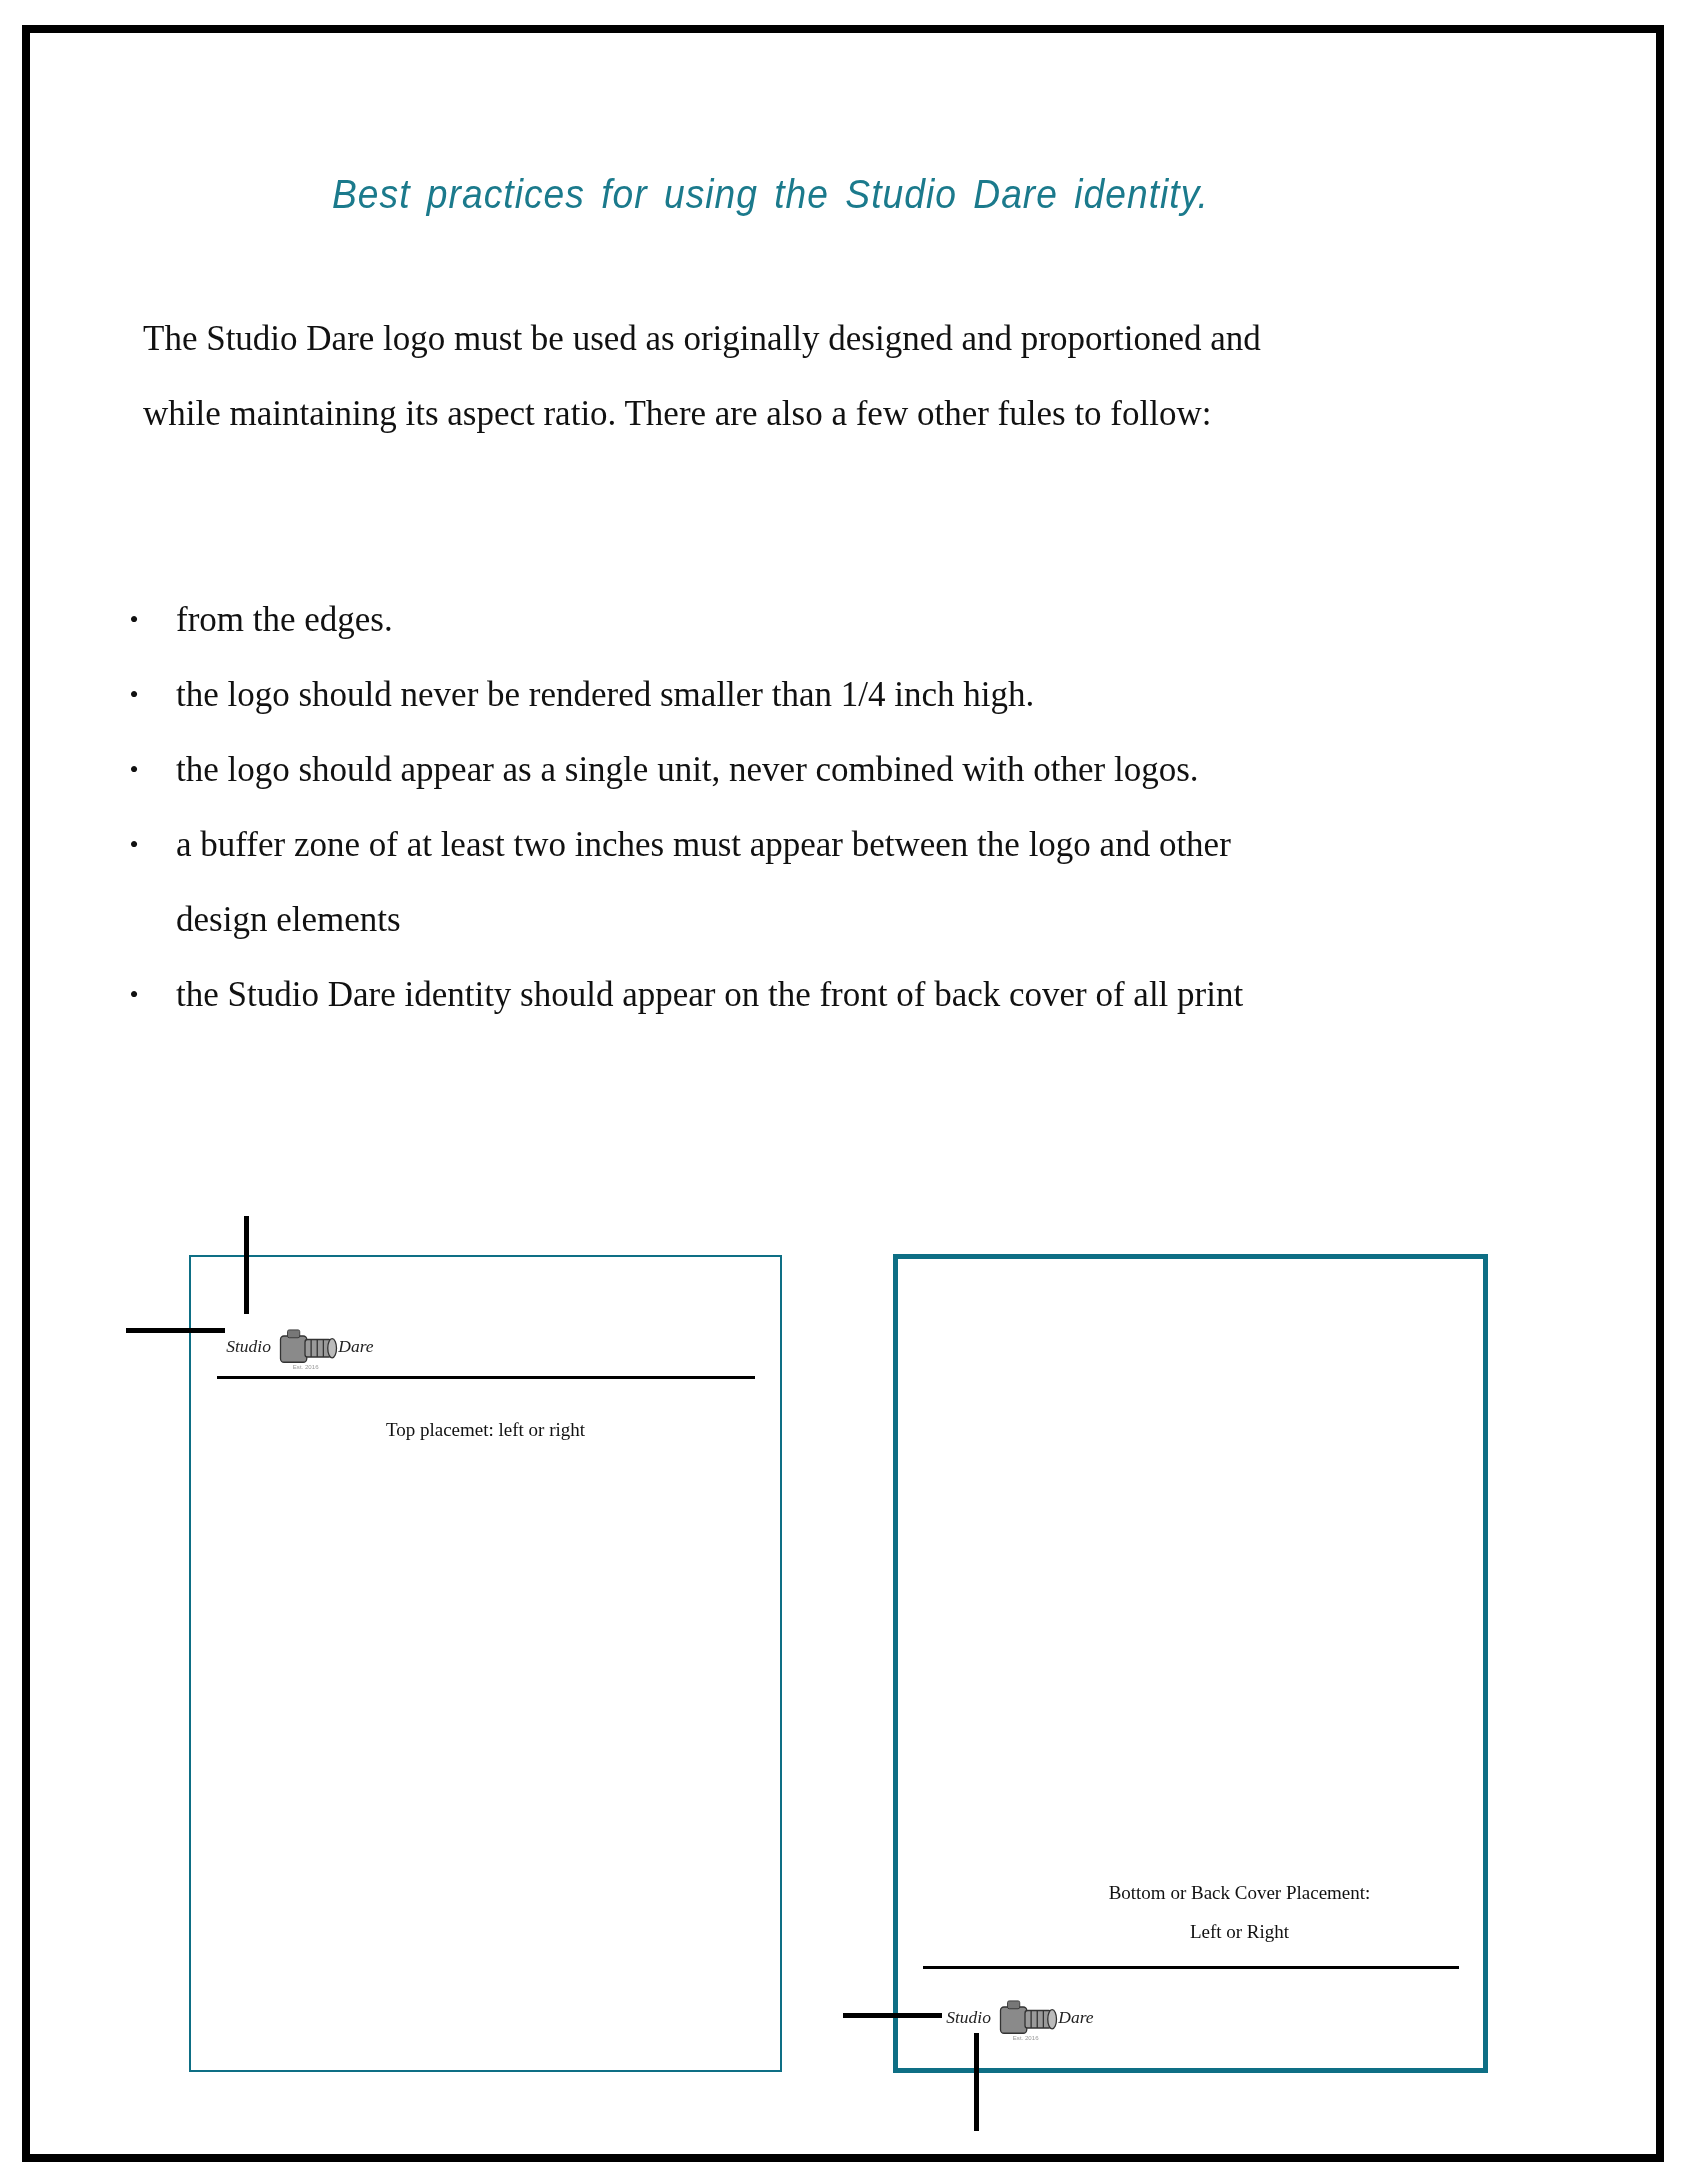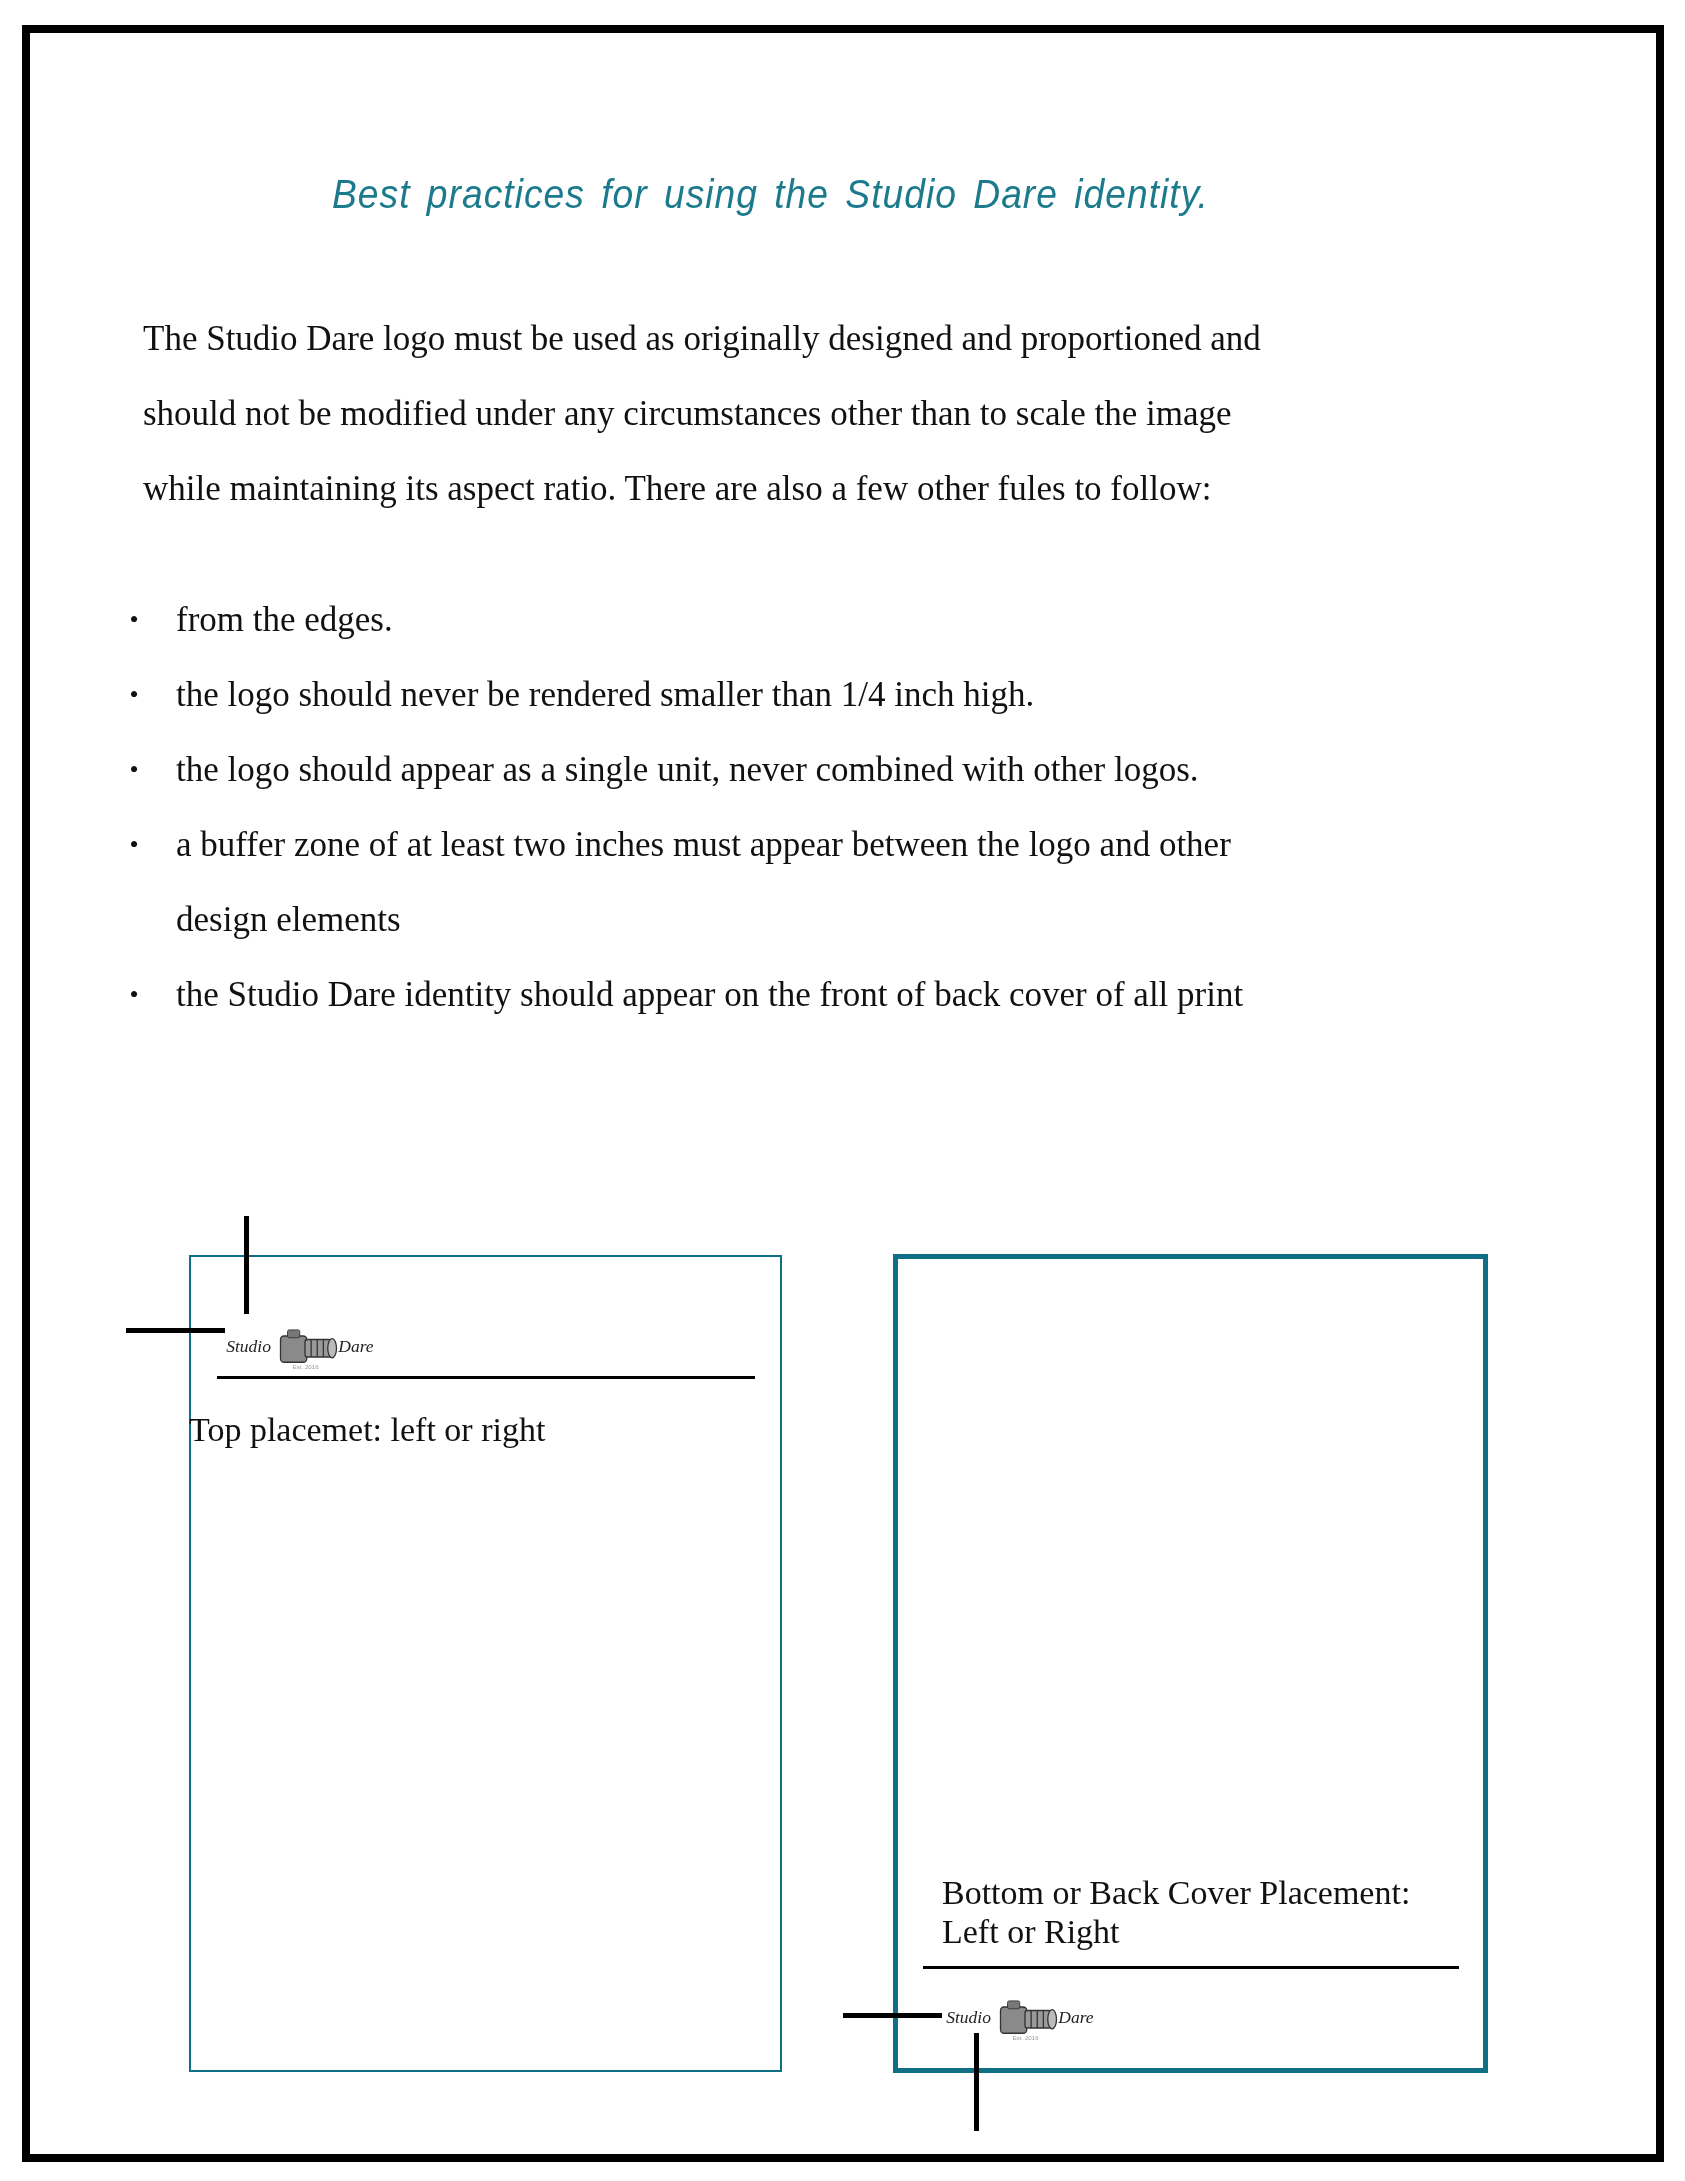--- a/index.html
+++ b/index.html
@@ -92,21 +92,22 @@
       height: 819px;
       border-width: 5.3px;
     }
     .divider {
       position: absolute;
       height: 2.6px;
       background: #000000;
     }
     .caption {
       position: absolute;
-      font-size: 34px;
+      text-align: center;
+      font-size: 19px;
       line-height: 39px;
       color: #111111;
     }
     .caption .line { display: block; white-space: nowrap; }
     .mark {
       position: absolute;
       background: #000000;
     }
     .logo {
       position: absolute;
@@ -118,21 +119,20 @@
   </style>
 </head>
 <body>
 
 <div class="page-frame"></div>
 
 <h1 class="title">Best practices for using the Studio Dare identity.</h1>
 
 <p class="intro">
   <span class="line">The Studio Dare logo must be used as originally designed and proportioned and</span>
-  <span class="line">should not be modified under any circumstances other than to scale the image</span>
   <span class="line">while maintaining its aspect ratio. There are also a few other fules to follow:</span>
 </p>
 
 <ul class="rules">
   <li class="rule">
     <span class="bullet">•</span>
     <span class="line">from the edges.</span>
   </li>
   <li class="rule">
     <span class="bullet">•</span>

